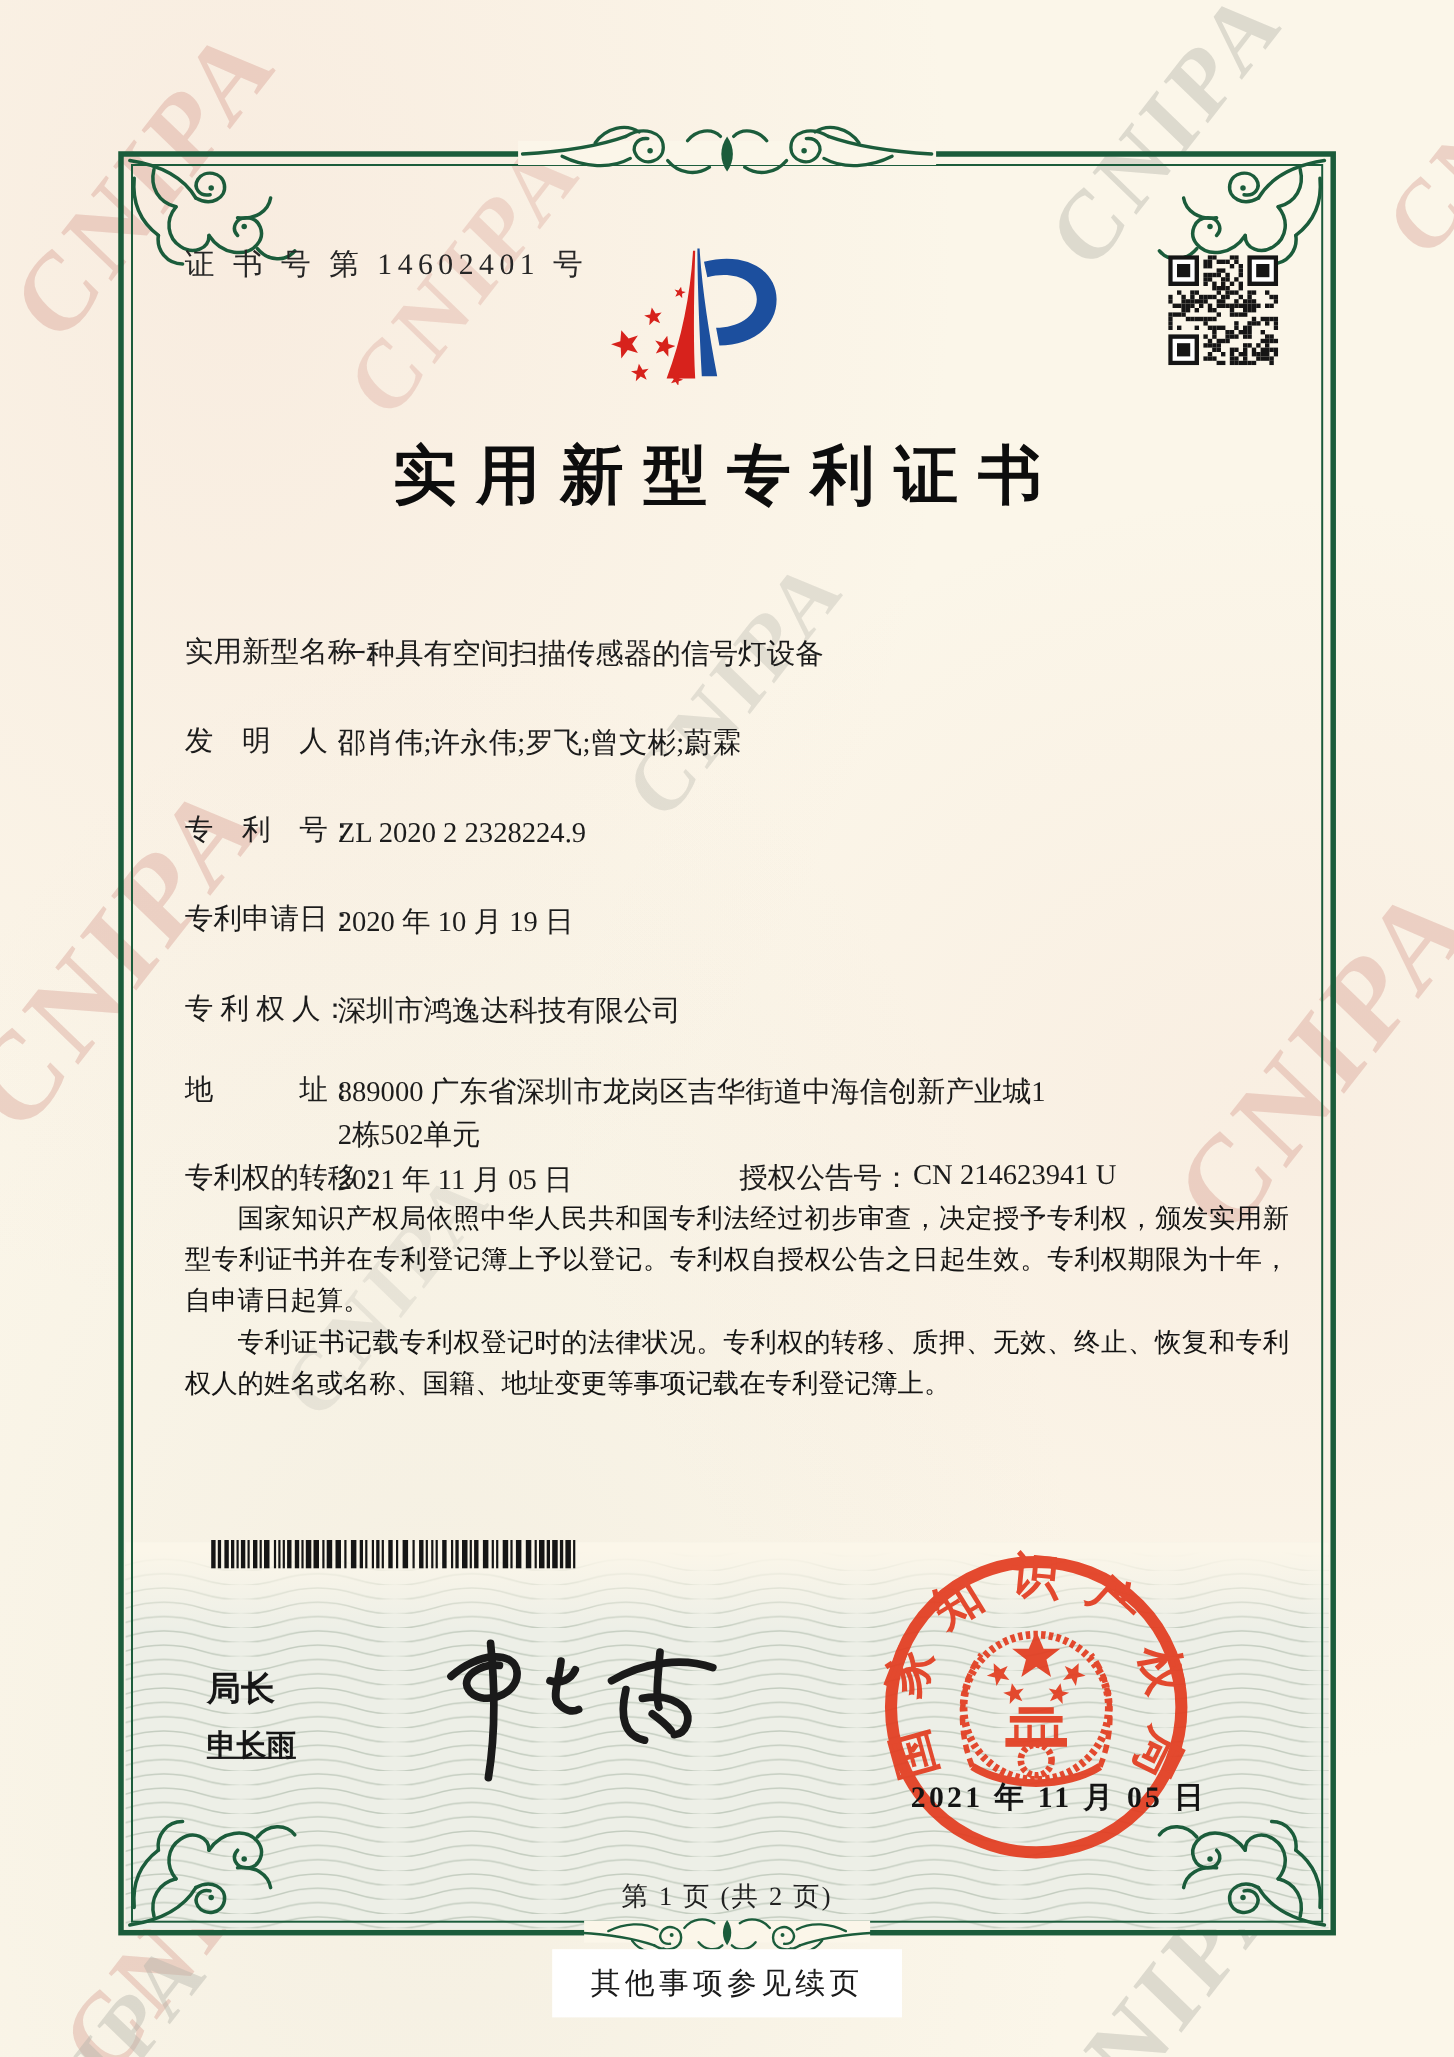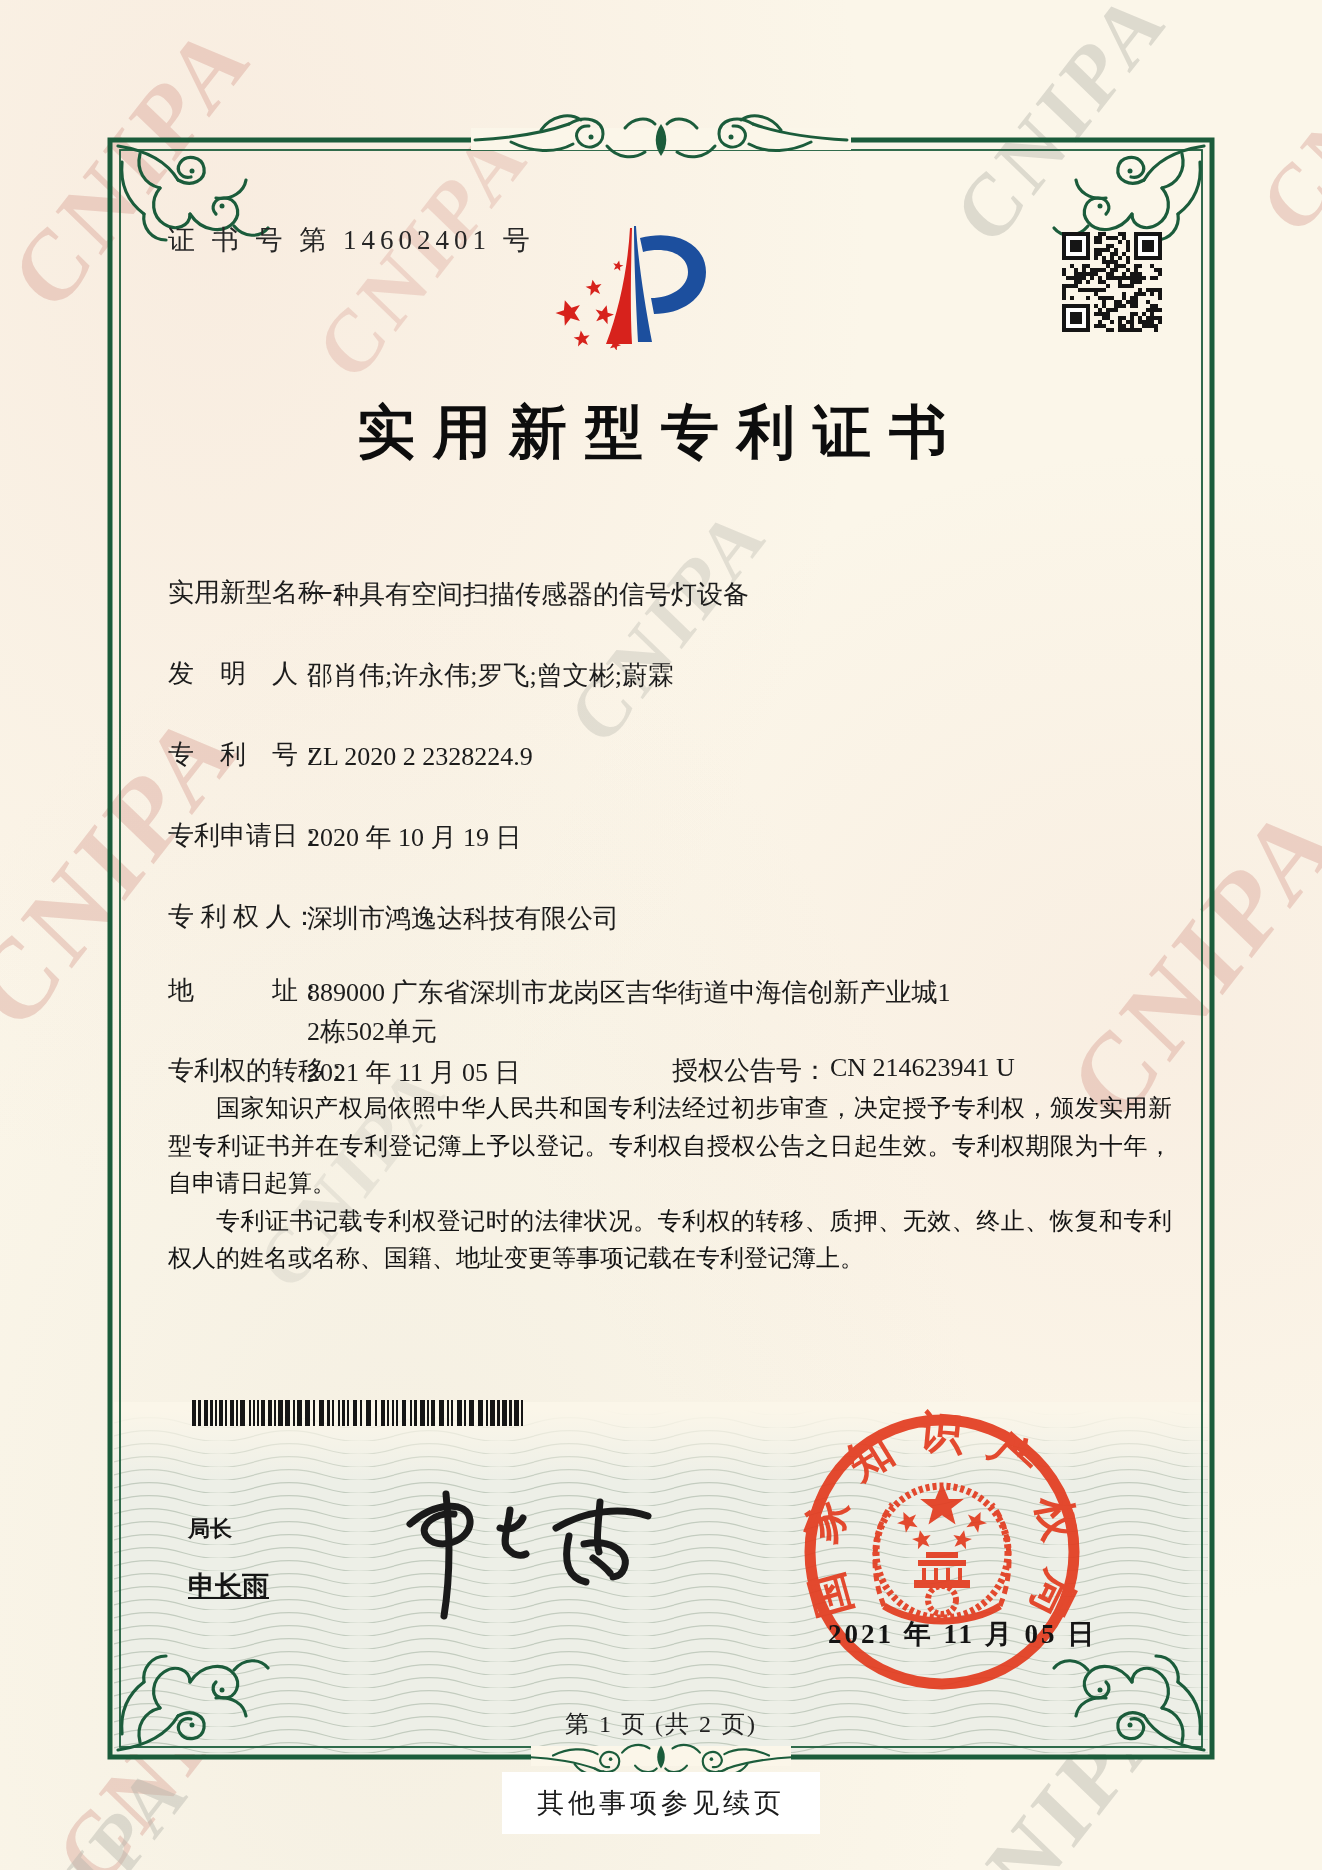--- a/index.html
+++ b/index.html
@@ -33,21 +33,21 @@
       font-size:58px;font-weight:700;letter-spacing:18px;color:#0d0d0d;}
   .row{position:absolute;left:0;width:100%;height:40px;font-size:26px;}
   .lab{position:absolute;left:168px;white-space:pre;color:#1c1c1c;}
   .val{position:absolute;left:307px;white-space:pre-line;line-height:39px;color:#1c1c1c;}
   .lab2{position:absolute;left:672px;white-space:pre;color:#1c1c1c;}
   .val2{position:absolute;left:830px;white-space:pre;color:#1c1c1c;}
   .body-text{position:absolute;left:168px;top:1090px;width:1004px;font-size:24px;
       line-height:37.5px;text-align:justify;color:#141414;}
   .body-text p{margin:0;text-indent:2em;}
   .barcode{position:absolute;left:190px;top:1400px;}
-  .officer-title{position:absolute;left:188px;top:1514px;font-size:22px;font-weight:700;
+  .officer-title{position:absolute;left:188px;top:1514px;font-size:31px;font-weight:700;
       font-family:Liberation Sans, sans-serif;color:#161616;}
   .officer-name{position:absolute;left:188px;top:1568px;font-size:27px;font-weight:700;
       font-family:"Liberation Sans","DejaVu Sans",sans-serif;color:#161616;text-decoration:underline;}
   .signature{position:absolute;left:388px;top:1484px;}
   .seal{position:absolute;left:800px;top:1400px;opacity:.92;mix-blend-mode:multiply;}
   .seal-date{position:absolute;left:828px;top:1616px;font-size:27px;font-weight:600;
       letter-spacing:3px;color:#141414;z-index:4;white-space:nowrap;}
   .page-info{position:absolute;left:110px;top:1708px;width:1102px;text-align:center;
       font-size:24px;letter-spacing:2px;color:#222;}
   .note-box{position:absolute;left:502px;top:1772px;width:318px;height:62px;background:#ffffff;

